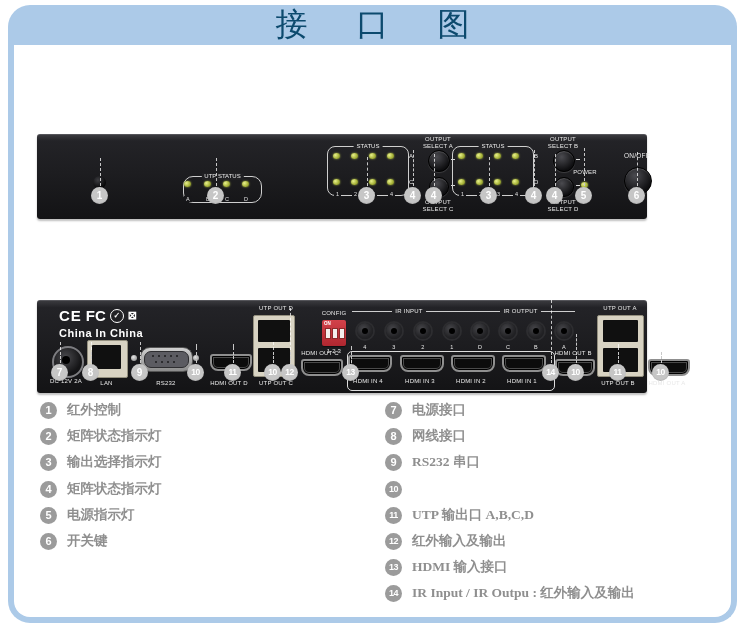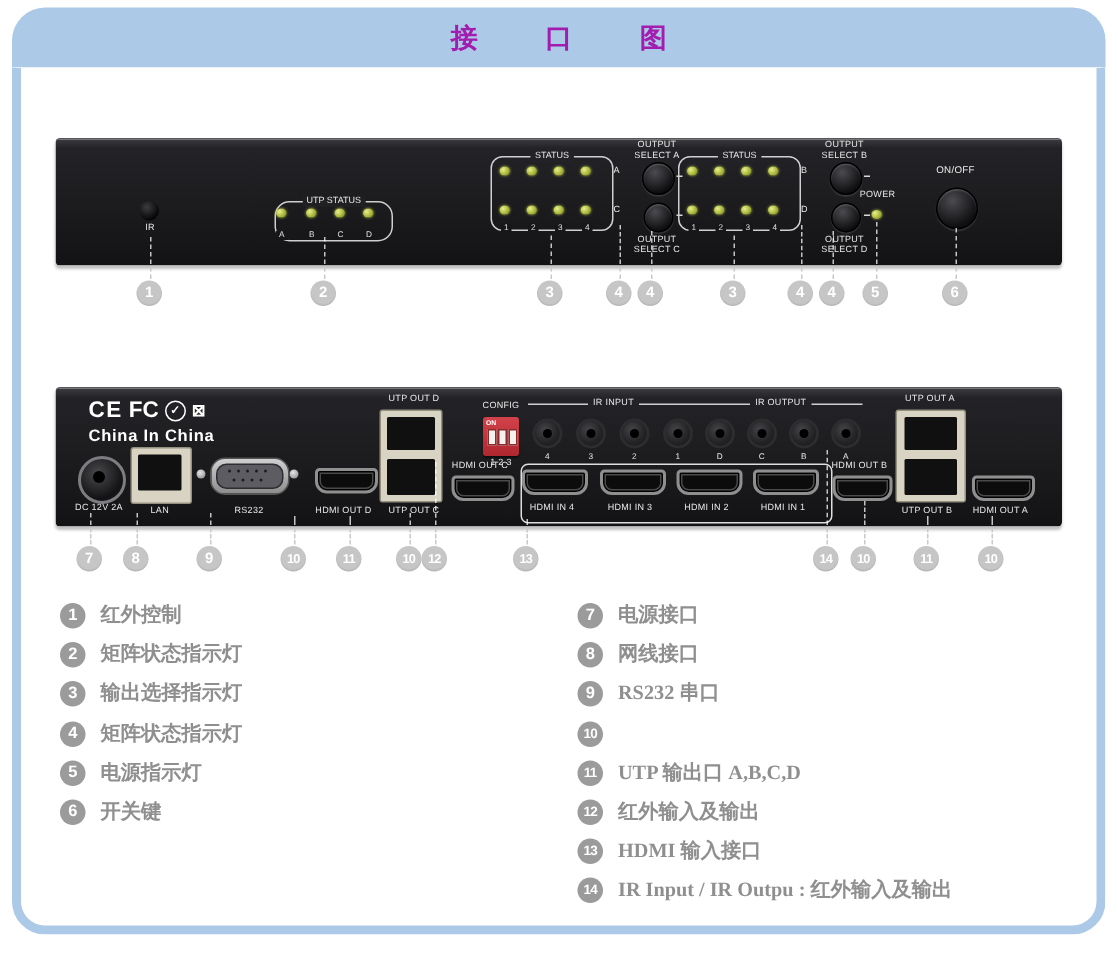--- a/index.html
+++ b/index.html
@@ -1,27 +1,27 @@
 <!DOCTYPE html>
 <html><head>
 <meta charset="utf-8">
 <style>
   html,body{margin:0;padding:0;background:#fff;}
   .page{position:relative;width:745px;height:637px;background:#ffffff;overflow:hidden;
         font-family:"Liberation Sans",sans-serif;}
   
   .banner{position:absolute;left:8px;top:5px;width:729px;height:40px;background:#accae8;
           border-radius:22px 22px 0 0;display:flex;align-items:center;justify-content:center;}
-  .banner-title{color:#a21caf;font-size:18px;font-weight:700;letter-spacing:20px;padding-left:20px;}
+  .banner-title{color:#0c4a6e;font-size:32px;font-weight:400;letter-spacing:20px;padding-left:20px;}
   .frame{position:absolute;left:8px;top:45px;width:717px;height:572px;background:#ffffff;
          border:6px solid #accae8;border-top:none;border-radius:0 0 22px 22px;}
   
-  .panel{position:absolute;left:37px;width:671px;border-radius:3px;
+  .panel{position:absolute;left:37px;width:610px;border-radius:3px;
          background:linear-gradient(180deg,#3a3a3e 0%,#232327 7%,#1d1d20 45%,#131315 100%);
-         border-top:1px solid #55555a;box-shadow:0 2px 2px rgba(0,0,0,.25);}
+         border-top:1px solid #55555a;box-shadow:0 2px 2px rgba(0,0,0,.25);margin-top:42px;}
   .front{top:92px;height:84px;}
   .back{top:258px;height:92px;}
   .plbl{position:absolute;color:#e8e8e8;font-size:6px;letter-spacing:.2px;text-align:center;
         white-space:nowrap;line-height:7px;}
   .led{position:absolute;width:7px;height:6px;border-radius:50%;
        background:radial-gradient(circle at 35% 35%,#e8f08c,#a9b53b 55%,#6f7a1e);
        box-shadow:0 0 2px rgba(190,205,80,.9);}
   .btn{position:absolute;border-radius:50%;border:1px solid #000;
        background:radial-gradient(circle at 38% 30%,#4b4b50,#0e0e10 72%);
        box-shadow:0 1px 1px rgba(255,255,255,.15), inset 0 1px 1px rgba(255,255,255,.18);}

